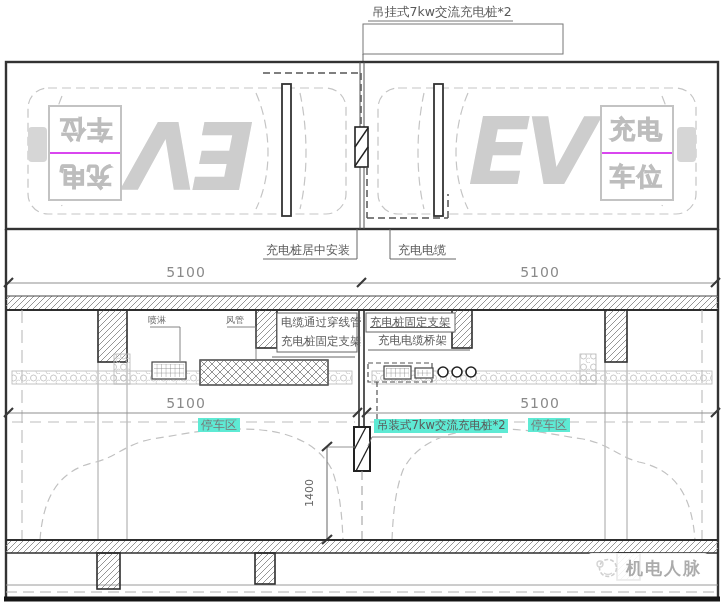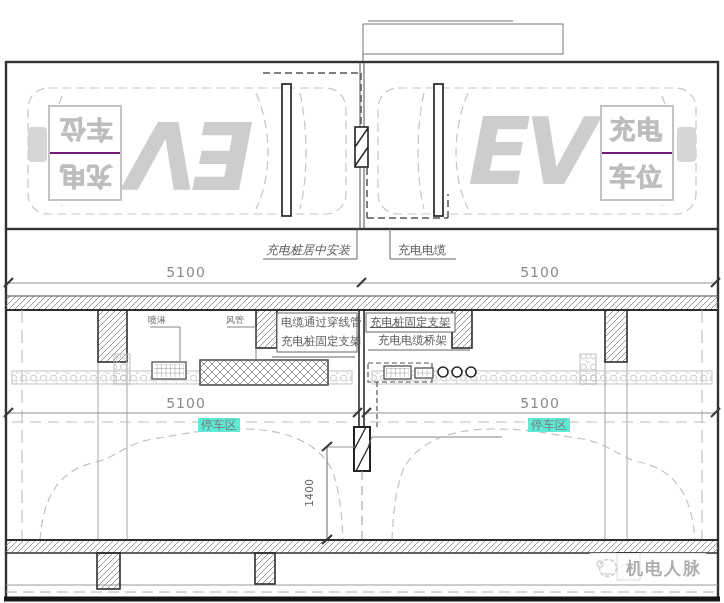--- a/index.html
+++ b/index.html
@@ -24,21 +24,21 @@
   }
   .chargebox{
     width:70px;height:92px;border:2px solid #c3c3c3;background:#fff;
     display:flex;flex-direction:column;
   }
   .chargebox .cell{
     flex:1;display:flex;align-items:center;justify-content:center;
     font-size:25px;font-weight:700;color:#d2d2d2;
     -webkit-text-stroke:1px #bdbdbd;letter-spacing:2px;
   }
-  .chargebox .cell:first-child{border-bottom:2px solid #701a75;}
+  .chargebox .cell:first-child{border-bottom:2px solid #d946ef;}
   .rot90{transform:rotate(-90deg);transform-origin:center center;}
   #watermark{
     position:absolute;z-index:4;display:flex;align-items:center;gap:6px;
     background:rgba(255,255,255,.9);padding:2px 6px;border-radius:4px;
   }
   #watermark .wm-text{font-size:17px;font-weight:600;color:#ababab;letter-spacing:2px;}
   .boxann{z-index:3;}
 </style>
 </head>
 <body>
@@ -254,39 +254,41 @@
     </div>
   </div>
   <div class="bay" style="left:468px;top:94px;width:212px;height:118px;">
     <div class="ev">EV</div>
     <div class="chargebox">
       <div class="cell">充电</div>
       <div class="cell">车位</div>
     </div>
   </div>
 
-
-  <div class="txt ann" style="left:266px;top:243px;font-style:italic;">充电桩居中安装</div>
+  <div class="txt ann" style="left:372px;top:4px;font-size:12.5px;">吊挂式7kw交流充电桩*2</div>
+
+  <div class="txt ann" style="left:266px;top:243px;">充电桩居中安装</div>
   <div class="txt ann" style="left:398px;top:243px;">充电电缆</div>
 
   <div class="txt dim" style="left:158px;top:264px;">5100</div>
   <div class="txt dim" style="left:512px;top:264px;">5100</div>
 
   <div class="txt tiny" style="left:148px;top:315px;">喷淋</div>
   <div class="txt tiny" style="left:226px;top:315px;">风管</div>
 
   <div class="txt ann boxann" style="left:281px;top:316px;font-size:11.5px;">电缆通过穿线管</div>
   <div class="txt ann boxann" style="left:281px;top:335px;font-size:11.5px;">充电桩固定支架</div>
 
   <div class="txt ann boxann" style="left:370px;top:316px;font-size:11.5px;text-decoration:underline;">充电桩固定支架</div>
   <div class="txt ann boxann" style="left:378px;top:334px;font-size:11.5px;">充电电缆桥架</div>
 
   <div class="txt dim" style="left:158px;top:395px;">5100</div>
   <div class="txt dim" style="left:512px;top:395px;">5100</div>
 
+  <div class="txt ann wbg" style="left:374px;top:419px;font-size:11.5px;">吊装式7kw交流充电桩*2</div>
   <div class="txt ann wbg" style="left:198px;top:418px;color:#777;">停车区</div>
   <div class="txt ann wbg" style="left:528px;top:418px;color:#777;">停车区</div>
 
   <div class="txt rot90" style="left:285px;top:486px;width:50px;height:14px;font-size:11px;color:#666;text-align:center;">1400</div>
 
   <div id="watermark" style="left:588px;top:553px;">
     <svg width="26" height="26" viewBox="0 0 26 26">
       <circle cx="14" cy="13" r="8.5" fill="none" stroke="#cfcfcf" stroke-width="1.6" stroke-dasharray="4,2"></circle>
       <circle cx="6" cy="9" r="3" fill="none" stroke="#d6d6d6" stroke-width="1.4"></circle>
       <path d="M10,18 q4,3 8,0" fill="none" stroke="#d6d6d6" stroke-width="1.4"></path>

